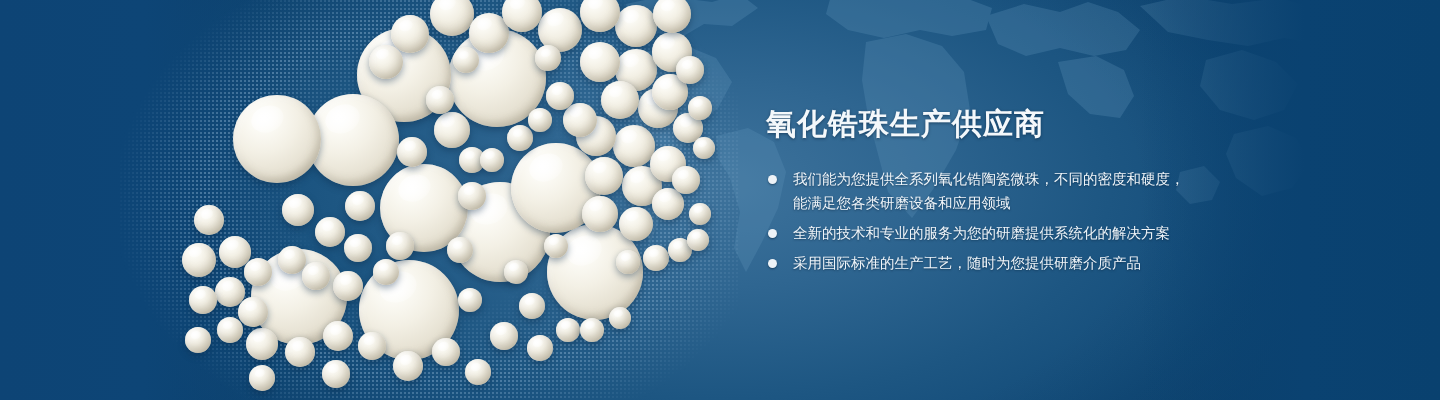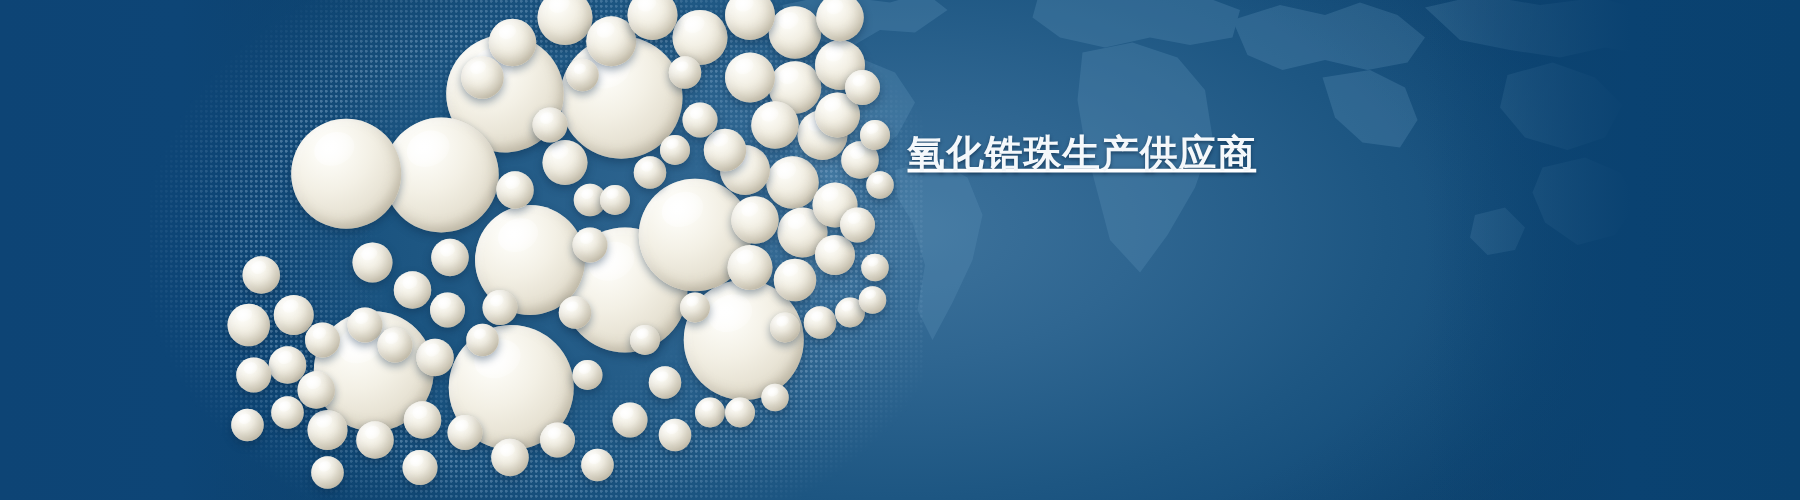--- a/index.html
+++ b/index.html
@@ -95,25 +95,24 @@
     border-radius: 50%;
     background: radial-gradient(ellipse at 42% 40%,
         rgba(255,255,255,0.97) 0%, rgba(255,255,255,0.55) 48%, rgba(255,255,255,0) 100%);
     transform: rotate(-22deg);
   }
   .bead.sm::after { left: 22%; top: 14%; width: 40%; height: 32%; }
 
   
   .copy {
     position: absolute;
-    left: 726px;
+    left: 766px;
     top: 104px;
     width: 560px;
     color: #ffffff;
-    text-decoration: underline;
   }
   .headline {
     font-size: 30px;
     line-height: 40px;
     font-weight: 600;
     letter-spacing: 1px;
     color: #f4f8fb;
     text-shadow: 0 1px 3px rgba(3,28,52,0.55);
     margin: 0 0 23px 0;
     white-space: nowrap;
@@ -266,15 +265,30 @@
       <div class="bead sm" style="left:580px;top:318px;width:24px;height:24px;"></div>
       <div class="bead sm" style="left:693px;top:137px;width:22px;height:22px;"></div>
       <div class="bead sm" style="left:689px;top:203px;width:22px;height:22px;"></div>
       <div class="bead sm" style="left:687px;top:229px;width:22px;height:22px;"></div>
       <div class="bead sm" style="left:609px;top:307px;width:22px;height:22px;"></div>
     </div>
 
   <div class="copy">
     <h1 class="headline">氧化锆珠生产供应商</h1>
 
+    <ul class="bullets">
+      <li class="bullet-row">
+        <span class="dot"></span>
+        <span class="bullet-text">我们能为您提供全系列氧化锆陶瓷微珠，不同的密度和硬度，</span>
+        <span class="bullet-text cont">能满足您各类研磨设备和应用领域</span>
+      </li>
+      <li class="bullet-row">
+        <span class="dot"></span>
+        <span class="bullet-text">全新的技术和专业的服务为您的研磨提供系统化的解决方案</span>
+      </li>
+      <li class="bullet-row">
+        <span class="dot"></span>
+        <span class="bullet-text">采用国际标准的生产工艺，随时为您提供研磨介质产品</span>
+      </li>
+    </ul>
   </div>
 
 </div>
 
 </body></html>

